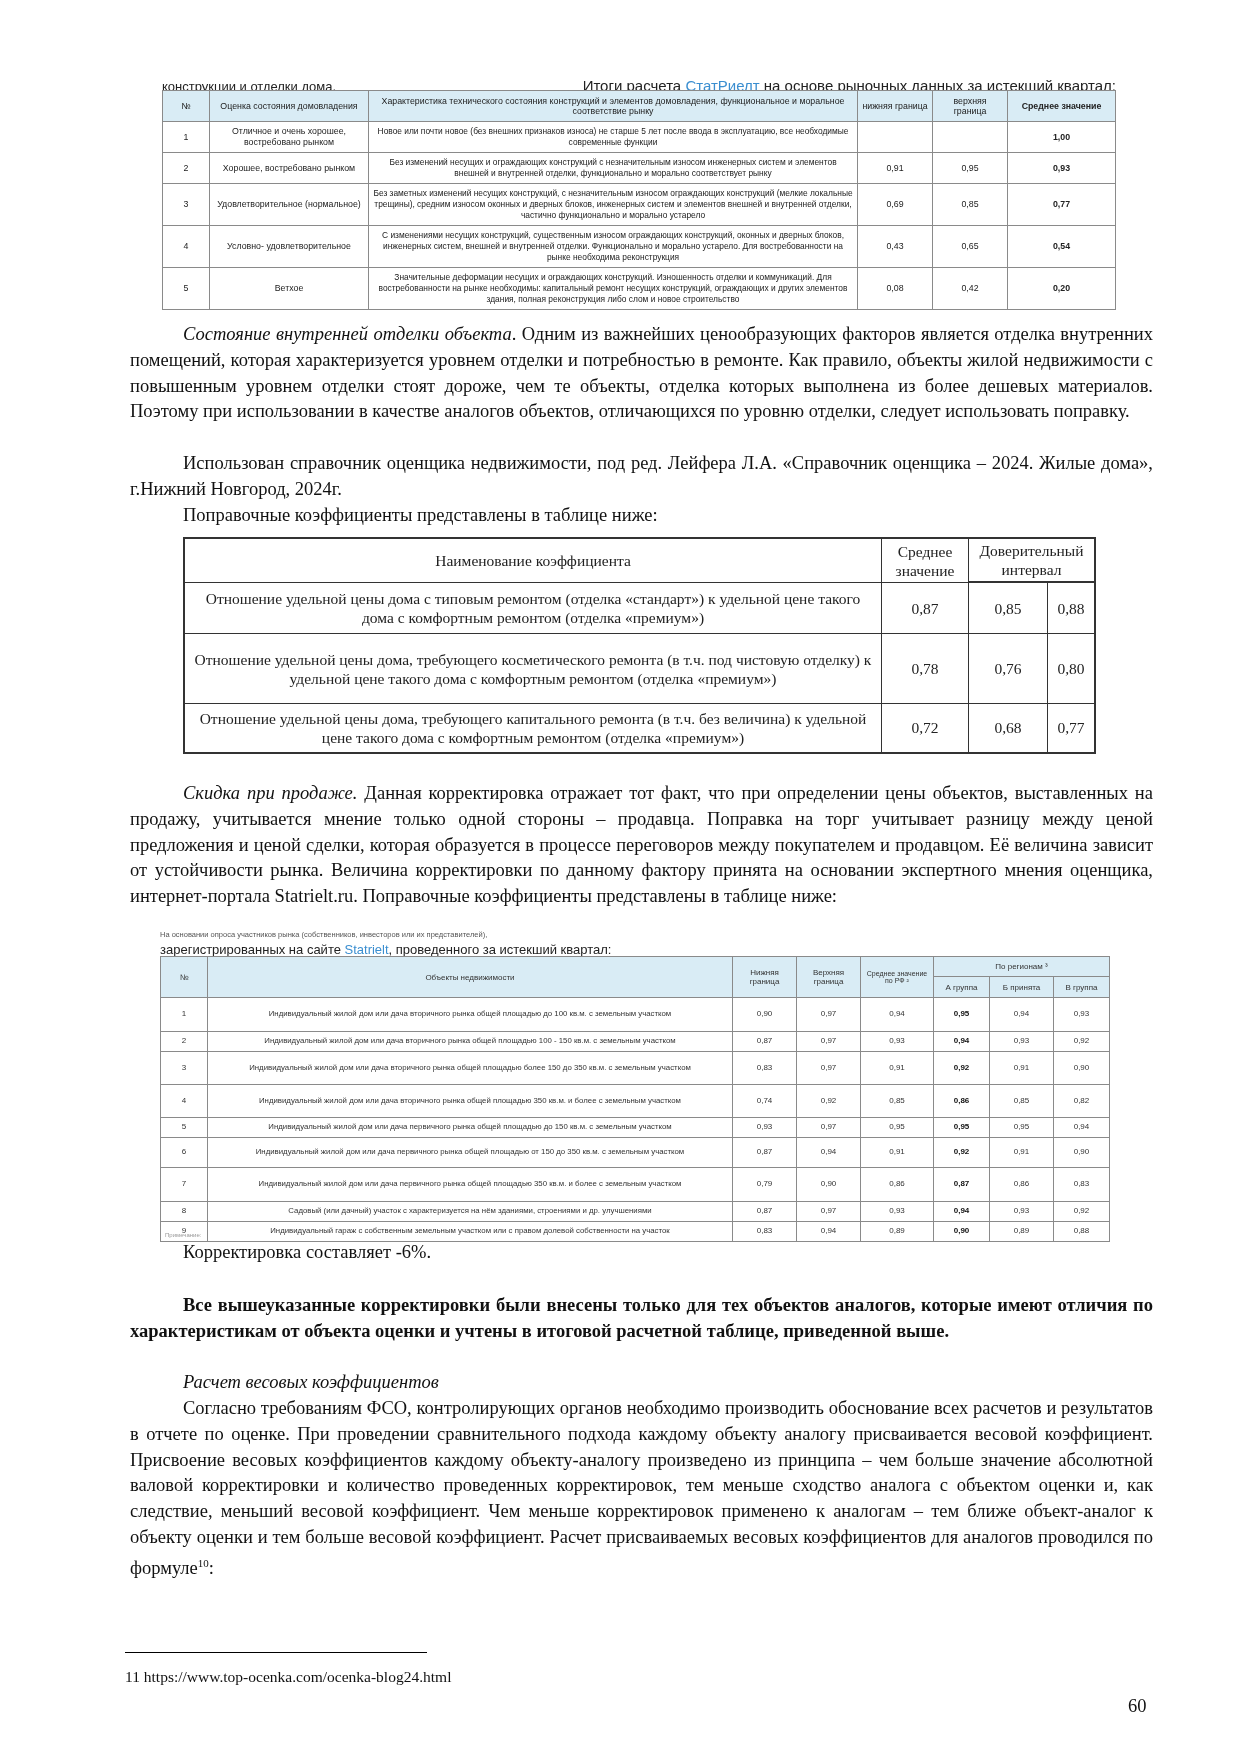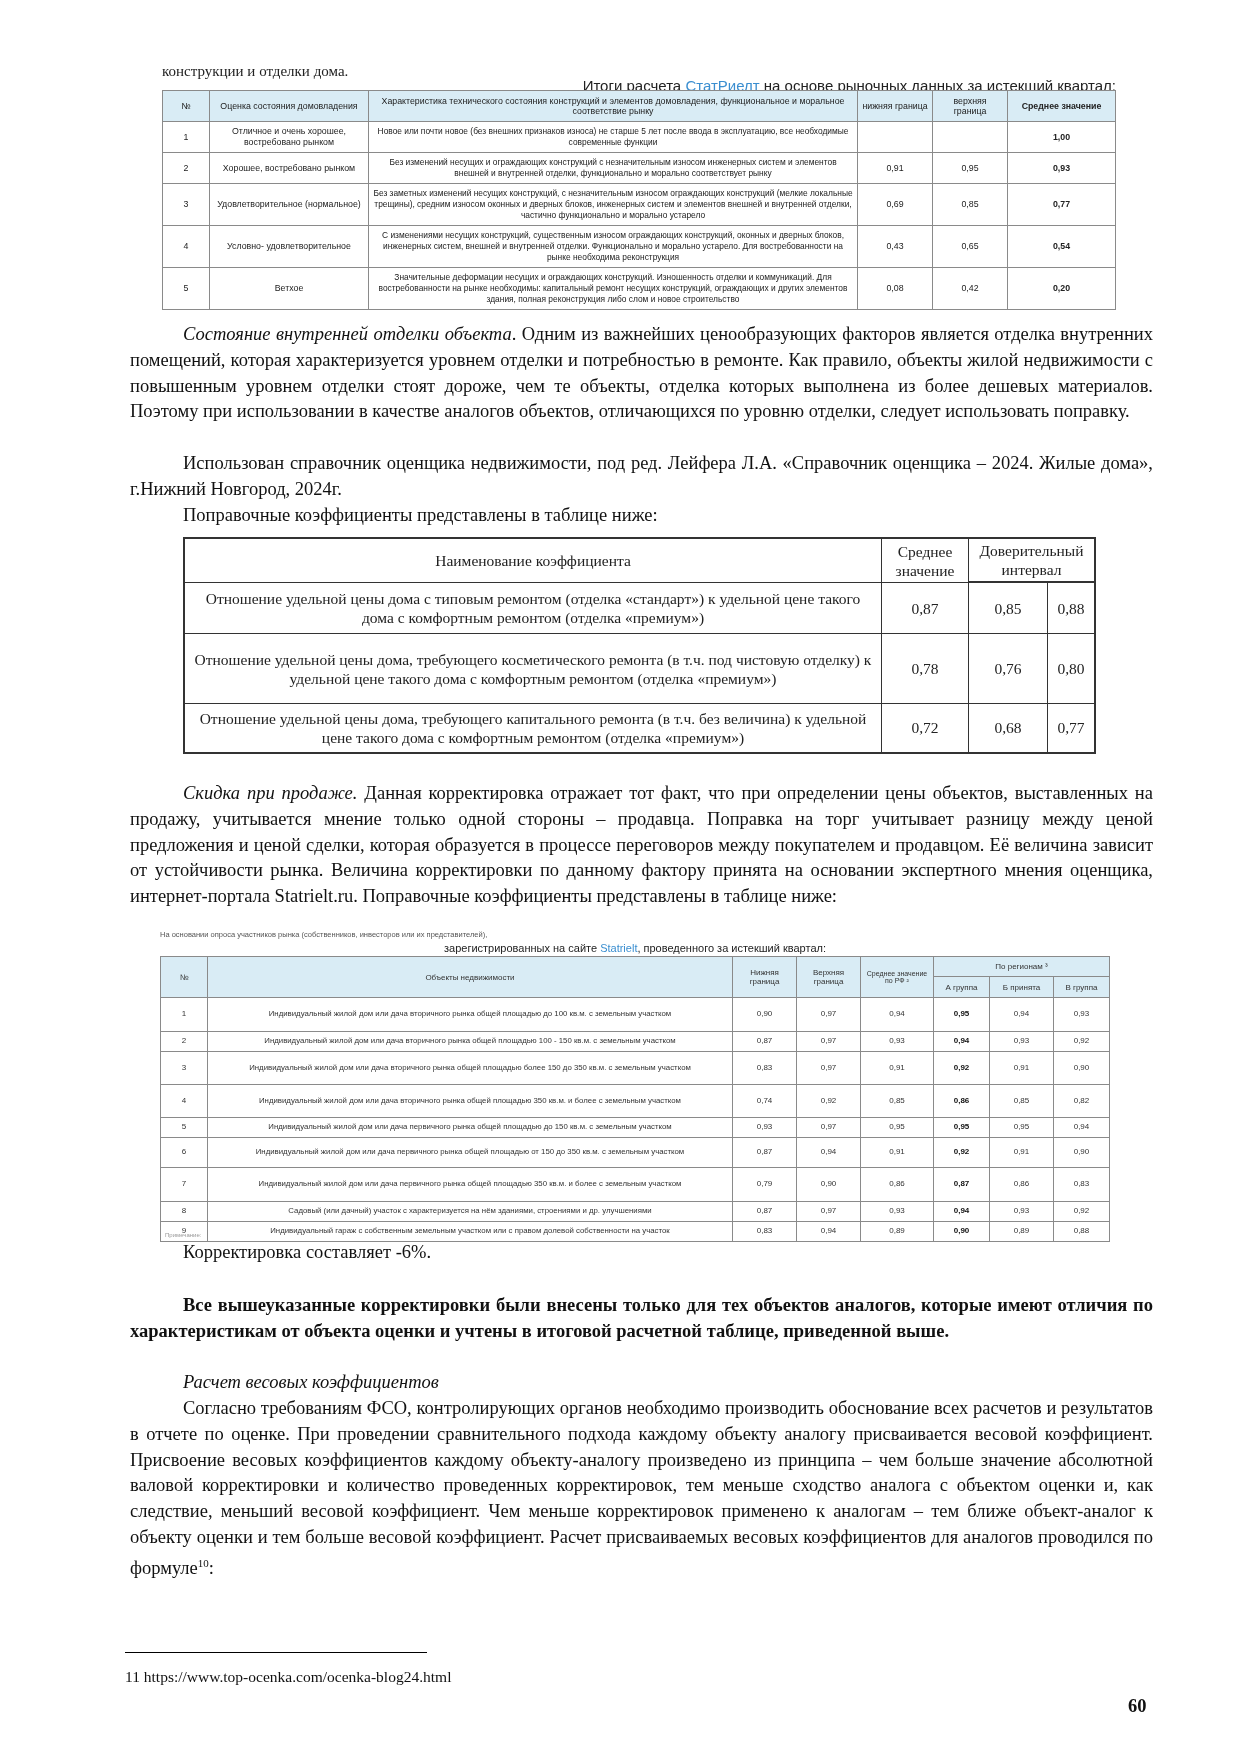--- a/index.html
+++ b/index.html
@@ -1,21 +1,21 @@
 <!DOCTYPE html>
 <html><head>
 <meta charset="utf-8">
 <style>
   html, body { margin: 0; padding: 0; background: #ffffff; }
   body { width: 1241px; height: 1752px; position: relative; overflow: hidden;
          font-family: "Liberation Serif", serif; color: #111; }
   .abs { position: absolute; }
 
   
-  .t1-caption { left: 162px; top: 63px; font-family: Liberation Serif, serif; font-size: 15px; color: #222; }
+  .t1-caption { left: 162px; top: 79px; font-family: Liberation Sans, sans-serif; font-size: 13px; color: #222; }
   .t1-title { left: 162px; top: 77px; width: 954px; text-align: right; font-family: "Liberation Sans", sans-serif; font-size: 15px; color: #222; }
   .t1-title .link { color: #3a8ed0; }
   table.t1 { left: 162px; top: 90px; width: 954px; border-collapse: collapse;
              font-family: "Liberation Sans", sans-serif; font-size: 8.8px; color: #222; }
   table.t1 th { background: #d9ecf5; font-weight: normal; border: 1px solid #8a8a8a; padding: 3px 4px; height: 24px; }
   table.t1 td { border: 1px solid #8a8a8a; padding: 2px 4px; text-align: center; line-height: 11px; }
   table.t1 th.bold, table.t1 td.bold { font-weight: bold; }
   table.t1 td.desc { font-size: 8.4px; }
 
   
@@ -24,33 +24,33 @@
   .it { font-style: italic; }
   .b { font-weight: bold; }
 
   
   table.t2 { left: 183px; top: 537px; width: 913px; border-collapse: collapse; font-family: "Liberation Serif", serif; font-size: 15.5px; color: #222; }
   table.t2 td, table.t2 th { border: 1px solid #333; text-align: center; font-weight: normal; padding: 2px 6px; line-height: 19px; }
   table.t2 { border: 2px solid #333; }
 
   
   .t3-note1 { left: 160px; top: 930px; width: 950px; font-family: "Liberation Sans", sans-serif; font-size: 7.5px; color: #555; }
-  .t3-note2 { left: 160px; top: 942px; width: 950px; text-align: center; font-family: "Liberation Sans", sans-serif; font-size: 11px; color: #222; }
+  .t3-note2 { left: 160px; top: 942px; width: 950px; font-family: "Liberation Sans", sans-serif; font-size: 13px; color: #222; }
   .t3-note2 .link { color: #3a8ed0; }
   table.t3 { left: 160px; top: 956px; width: 950px; border-collapse: collapse; font-family: "Liberation Sans", sans-serif; font-size: 8px; color: #333; }
   table.t3 th { background: #d9ecf5; font-weight: normal; border: 1px solid #8a8a8a; padding: 2px 3px; font-size: 8px; }
   table.t3 td { border: 1px solid #8a8a8a; padding: 1px 3px; text-align: center; line-height: 10.5px; }
   table.t3 td.bold { font-weight: bold; color: #111; }
   table.t3 td.obj { font-size: 7.8px; }
   .t3-below { left: 165px; top: 1232px; font-family: "Liberation Sans", sans-serif; font-size: 6px; color: #999; }
 
   
   .fn-rule { left: 125px; top: 1652px; width: 302px; height: 1px; background: #000; }
   .footnote { left: 125px; top: 1668px; font-size: 15.5px; }
-  .pageno { left: 1128px; top: 1696px; font-size: 18.5px; font-weight: bold; }
+  .pageno { left: 1128px; top: 1696px; font-size: 18.5px; }
   sup { font-size: 11px; font-family: Liberation Serif, serif; }
 </style>
 </head>
 <body>
 
 <div class="abs t1-caption">конструкции и отделки дома.</div>
 <div class="abs t1-title"><span>Итоги расчета </span><span class="link">СтатРиелт</span><span> на основе рыночных данных за истекший квартал:</span></div>
 
 <table class="abs t1">
   <tbody>

